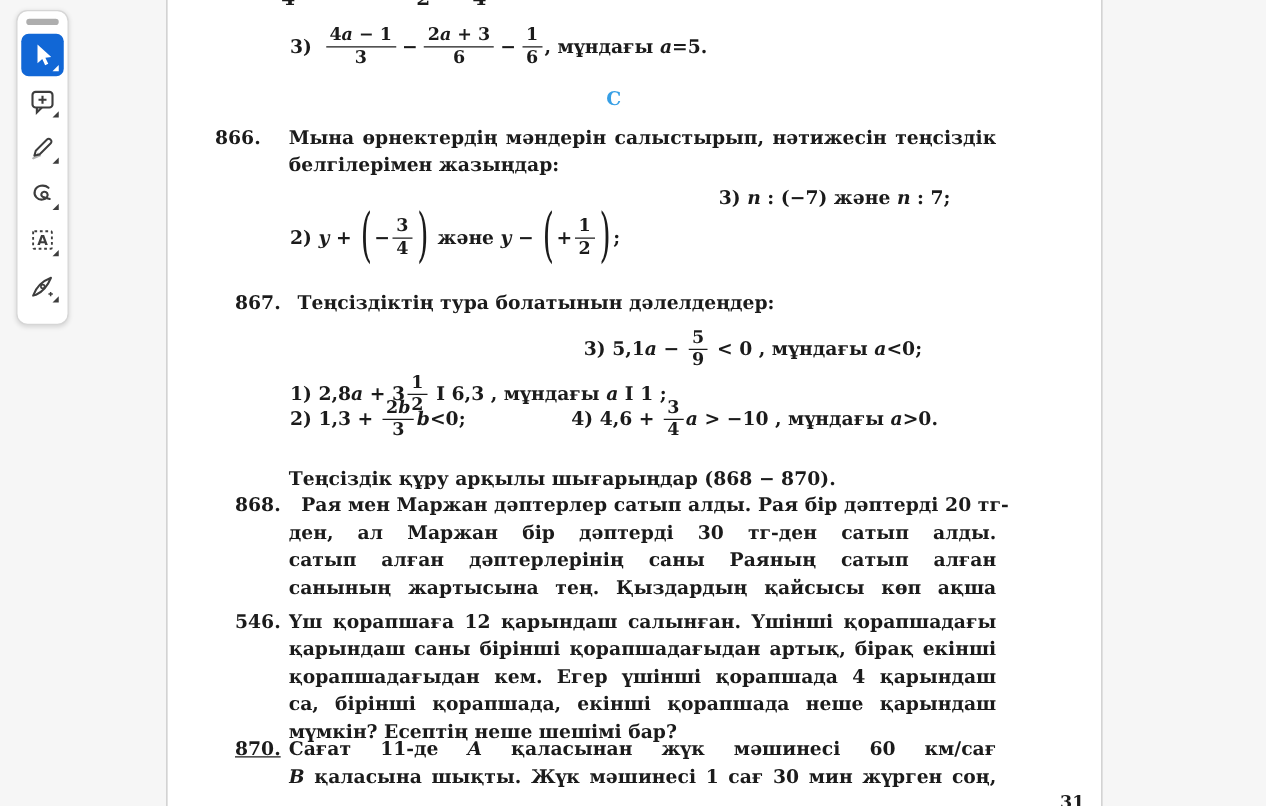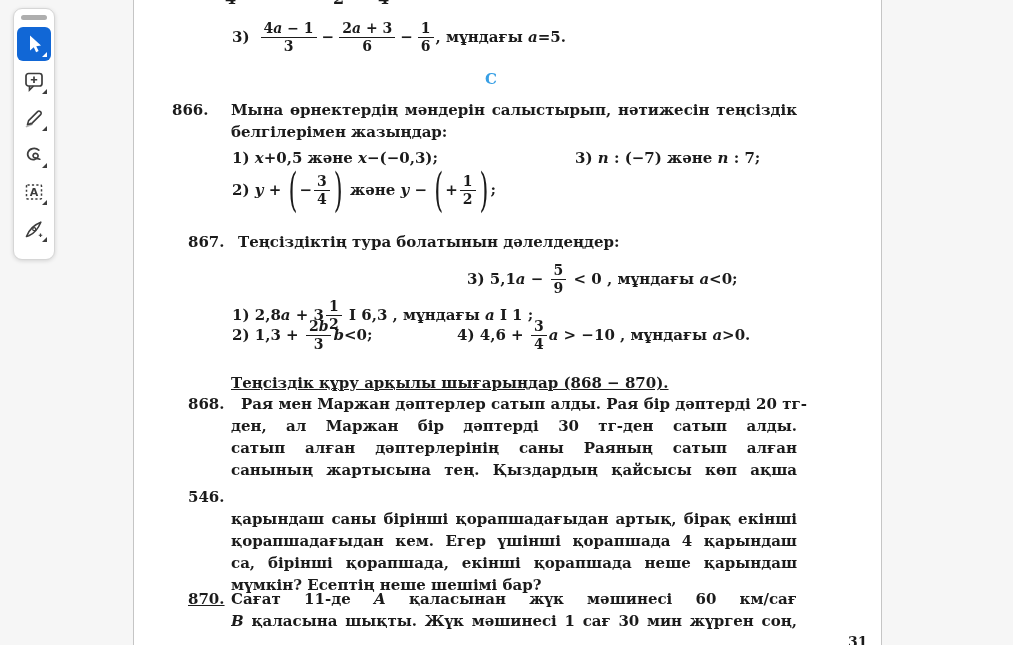--- a/index.html
+++ b/index.html
@@ -73,21 +73,20 @@
         <span class="it">a</span>
         <span>=5.</span>
     </div>
 
     <div class="abs t accent" style="left:351px;top:69px;">C</div>
 
     <div class="abs t" style="left:38px;top:100px;">866.</div>
     <div class="abs jl" style="left:97px;top:100px;">Мына өрнектердің мәндерін салыстырып, нәтижесін теңсіздік (&lt;, &gt;)</div>
     <div class="abs t" style="left:97px;top:122px;">белгілерімен жазыңдар:</div>
 
-    <div class="abs t" style="left:98px;top:148px;"><span>1) </span><span class="it">x</span><span>+0,5 және </span><span class="it">x</span><span>−(−0,3);</span></div>
     <div class="abs t" style="left:441px;top:148px;"><span>3) </span><span class="it">n</span><span> : (−7) және </span><span class="it">n</span><span> : 7;</span></div>
 
     <div class="abs mrow" style="left:98px;top:162px;height:56px;">
       <span>2) </span>
         <span class="it">y</span>
         <span> + </span>
       <span class="bp">(</span>
       <span>−</span>
       <span class="fr"><span class="fn"><span>3</span></span><span class="fd">4</span></span>
       <span class="bp">)</span>
@@ -131,29 +130,30 @@
     </div>
     <div class="abs mrow" style="left:323px;top:312px;height:46px;">
       <span>4) 4,6 + </span>
       <span class="fr"><span class="fn"><span>3</span></span><span class="fd">4</span></span>
       <span class="it">a</span>
       <span> &gt; −10 , мұндағы </span>
         <span class="it">a</span>
         <span>&gt;0.</span>
     </div>
 
-    <div class="abs t" style="left:97px;top:373px;text-decoration:underline;">Теңсіздік құру арқылы шығарыңдар (868 − 870).</div>
+    <div class="abs t" style="left:97px;top:373px;">Теңсіздік құру арқылы шығарыңдар (868 − 870).</div>
 
     <div class="abs t" style="left:54px;top:394px;">868.</div>
     <div class="abs jl" style="left:107px;top:394px;">Рая мен Маржан дәптерлер сатып алды. Рая бір дәптерді 20 тг-</div>
     <div class="abs jl" style="left:97px;top:416px;">ден, ал Маржан бір дәптерді 30 тг-ден сатып алды. Маржанның</div>
     <div class="abs jl" style="left:97px;top:438px;">сатып алған дәптерлерінің саны Раяның сатып алған дәптерлер</div>
     <div class="abs jl" style="left:97px;top:460px;">санының жартысына тең. Қыздардың қайсысы көп ақша төледі?</div>
 
     <div class="abs t" style="left:54px;top:487px;">546.</div>
+    <div class="abs jl" style="left:97px;top:487px;">Үш қорапшаға 12 қарындаш салынған. Үшінші қорапшадағы</div>
     <div class="abs jl" style="left:97px;top:509px;">қарындаш саны бірінші қорапшадағыдан артық, бірақ екінші</div>
     <div class="abs jl" style="left:97px;top:531px;">қорапшадағыдан кем. Егер үшінші қорапшада 4 қарындаш бол-</div>
     <div class="abs jl" style="left:97px;top:553px;">са, бірінші қорапшада, екінші қорапшада неше қарындаш болуы</div>
     <div class="abs t" style="left:97px;top:575px;">мүмкін? Есептің неше шешімі бар?</div>
 
     <div class="abs t" style="left:54px;top:589px;text-decoration:underline;">870.</div>
     <div class="abs jl" style="left:97px;top:589px;"><span>Сағат 11-де </span><span class="it">A</span><span> қаласынан жүк мәшинесі 60 км/сағ жылдамдықпен</span></div>
     <div class="abs jl" style="left:97px;top:611px;"><span class="it">B</span><span> қаласына шықты. Жүк мәшинесі 1 сағ 30 мин жүрген соң, оған</span></div>
 
     <div class="abs pageno" style="left:714px;top:634px;">31</div>

